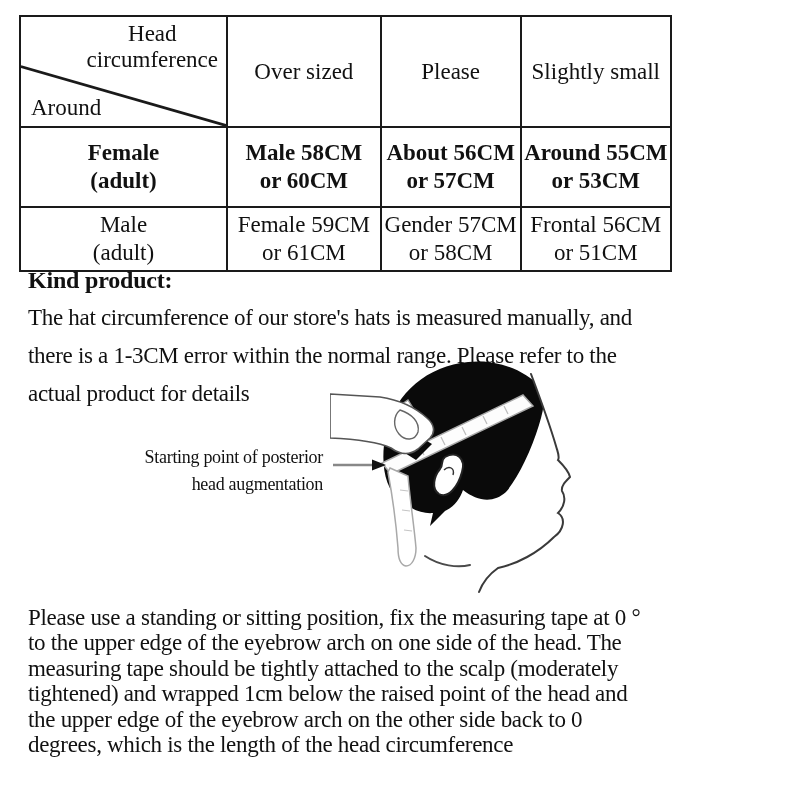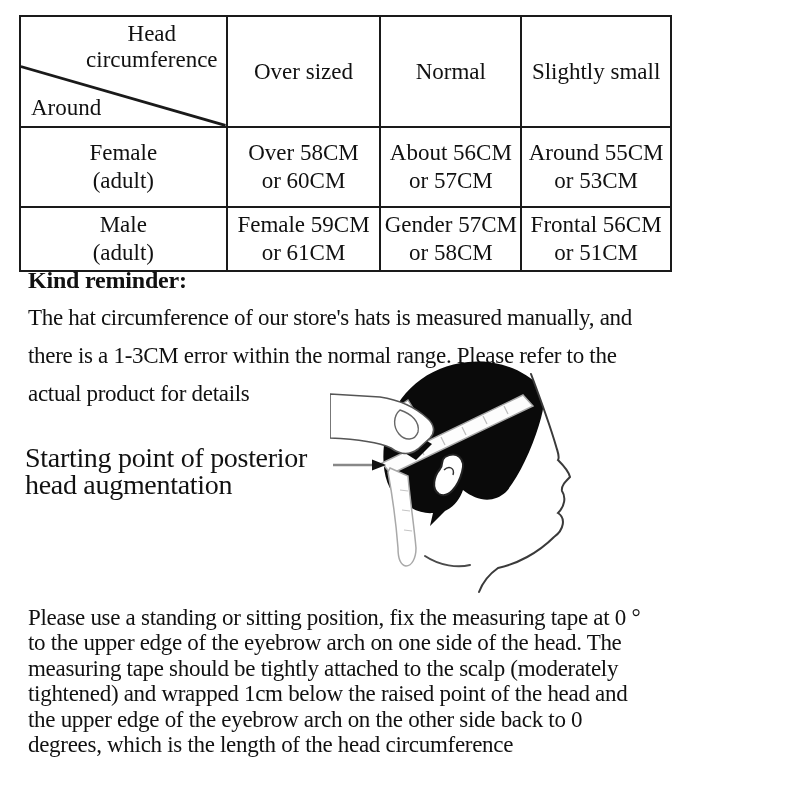--- a/index.html
+++ b/index.html
@@ -6,37 +6,37 @@
   .sheet{
     position:relative;width:672px;height:800px;background:#ffffff;overflow:hidden;
     font-family:"Liberation Serif","DejaVu Serif",serif;color:#111111;
   }
   
   table.size{position:absolute;left:19px;top:15px;border-collapse:collapse;table-layout:fixed;}
   table.size td{
     border:2px solid #1a1a1a;text-align:center;vertical-align:middle;
     font-size:23px;line-height:1.18;white-space:pre-line;padding:0;
   }
-  tr.r-head{height:92px;} tr.r-female{height:80px;} tr.r-male{height:64px;margin-top:48px;}
+  tr.r-head{height:92px;} tr.r-female{height:80px;font-weight:bold;} tr.r-male{height:64px;margin-top:48px;}
   td.corner{position:relative;}
   td.corner svg{position:absolute;left:0;top:0;width:100%;height:100%;}
   .corner-top{position:absolute;top:4px;right:8px;text-align:center;line-height:1.15;white-space:pre-line;}
   .corner-bottom{position:absolute;left:10px;bottom:4px;white-space:pre-line;}
   
   .section{position:absolute;left:28px;}
   .sec-reminder{top:266px;}
   .sec-method{top:601px;}
   h2.hd{margin:0;font-size:24px;font-weight:bold;line-height:1.22;letter-spacing:-0.2px;}
   p.body{margin:4px 0 0 0;font-size:23px;line-height:38px;white-space:pre;letter-spacing:-0.3px;}
   .sec-method p.body{line-height:25.4px;}
   
   .diagram{position:absolute;left:0;top:360px;width:800px;height:238px;}
   .label-left{
-    position:absolute;left:25px;top:84px;width:298px;text-align:left;
-    font-size:28px;line-height:27px;white-space:pre-line;letter-spacing:-0.3px;
+    position:absolute;left:25px;top:84px;width:298px;text-align:right;
+    font-size:18px;line-height:27px;white-space:pre-line;letter-spacing:-0.3px;
   }
   .label-right{
     position:absolute;left:548px;top:19px;width:128px;text-align:center;
     font-size:25px;line-height:27px;white-space:pre-line;
   }
   svg.headfig{position:absolute;left:330px;top:0;}
 </style>
 </head>
 <body>
 
@@ -53,48 +53,48 @@
         <tr class="r-head">
       <td class="corner">
         <svg viewBox="0 0 249 92" preserveAspectRatio="none">
           <line x1="0" y1="42" x2="249" y2="92" stroke="#1a1a1a" stroke-width="2.4"></line>
         </svg>
         <div class="corner-top">Head
 circumference</div>
         <div class="corner-bottom">Around</div>
       </td>
       <td>Over sized</td>
-      <td>Normal</td>
+      <td>Please</td>
       <td>Slightly small</td>
     </tr>
     <tr class="r-female">
       <td>Female
 (adult)</td>
-      <td>Over 58CM
+      <td>Male 58CM
 or 60CM</td>
       <td>About 56CM
 or 57CM</td>
       <td>Around 55CM
 or 53CM</td>
     </tr>
     <tr class="r-male">
       <td>Male
 (adult)</td>
       <td>Female 59CM
 or 61CM</td>
       <td>Gender 57CM
 or 58CM</td>
       <td>Frontal 56CM
 or 51CM</td>
     </tr>
   </tbody>
     </table>
 
   <div class="section sec-reminder">
-    <h2 class="hd">Kind reminder:</h2>
+    <h2 class="hd">Kind product:</h2>
     <p class="body">The hat circumference of our store's hats is measured manually, and
 there is a 1-3CM error within the normal range. Please refer to the
 actual product for details</p>
   </div>
 
   <div class="diagram">
     <div class="label-left">Starting point of posterior
 head augmentation</div>
     <div class="label-right">Frontal
 hair root</div>

